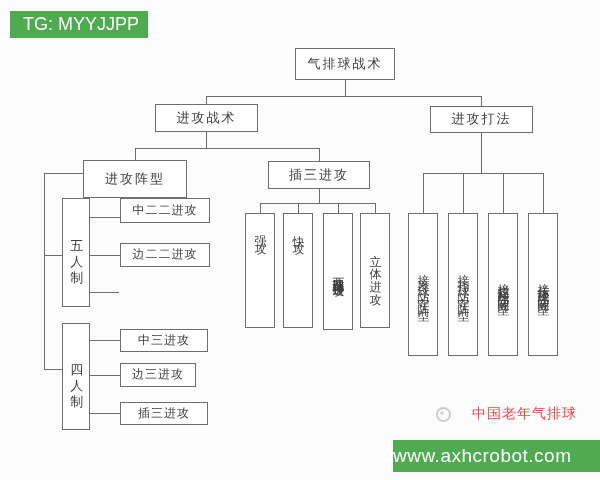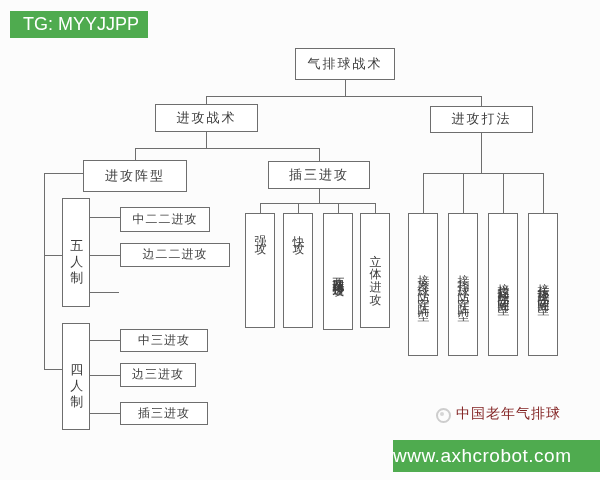--- a/index.html
+++ b/index.html
@@ -33,23 +33,23 @@
     position:absolute; background:var(--banner-color,#4fab4f); color:#ffffff;
     font-family:"Liberation Sans","DejaVu Sans",sans-serif;
     box-sizing:border-box; white-space:nowrap;
   }
   #tg-banner { left:10px; top:11px; width:138px; height:27px;
     line-height:27px; padding-left:13px; font-size:18px; }
   #url-banner { left:393px; top:440px; width:207px; height:32px;
     line-height:32px; text-align:left; font-size:19px; letter-spacing:0.5px; }
   
   #watermark {
-    position:absolute; left:436px; top:405px; color:#7f1d1d;
+    position:absolute; left:436px; top:405px; color:#ef4444;
     font-size:14px; letter-spacing:1px;
-    display:flex; align-items:flex-end; gap:5px;
+    display:flex; align-items:center; gap:21px;
     font-family:"Liberation Serif","DejaVu Serif",serif;
   }
   #logo-icon {
     width:11px; height:11px; border:2px solid #cdcdcd; border-radius:50%;
     display:inline-block; position:relative; flex:0 0 auto;
   }
   #logo-icon::after {
     content:""; position:absolute; left:2px; top:2px; width:4px; height:4px;
     border-radius:50%; background:#d6d6d6;
   }
@@ -93,26 +93,26 @@
   <div class="hline" style="left:90px;top:292px;width:29px;"></div>
   <div class="hline" style="left:90px;top:340px;width:30px;"></div>
   <div class="hline" style="left:90px;top:375px;width:30px;"></div>
   <div class="hline" style="left:90px;top:413px;width:30px;"></div>
 
   <div class="box" style="left:295px;top:48px;width:100px;height:32px;">气排球战术</div>
 
   <div class="box" style="left:155px;top:104px;width:103px;height:28px;">进攻战术</div>
   <div class="box" style="left:430px;top:106px;width:103px;height:27px;">进攻打法</div>
 
-  <div class="box" style="left:83px;top:160px;width:104px;height:32px;">进攻阵型</div>
+  <div class="box" style="left:83px;top:160px;width:104px;height:38px;">进攻阵型</div>
   <div class="box" style="left:268px;top:161px;width:102px;height:28px;">插三进攻</div>
 
   <div class="box vbox ls15" style="left:62px;top:198px;width:28px;height:109px;">五人制</div>
-  <div class="box small" style="left:120px;top:207px;width:90px;height:25px;">中二二进攻</div>
-  <div class="box small" style="left:120px;top:243px;width:110px;height:24px;">边二二进攻</div>
+  <div class="box small" style="left:120px;top:198px;width:90px;height:25px;">中二二进攻</div>
+  <div class="box small" style="left:120px;top:243px;width:90px;height:24px;">边二二进攻</div>
 
   <div class="box vbox ls15" style="left:62px;top:323px;width:28px;height:107px;">四人制</div>
   <div class="box small" style="left:120px;top:329px;width:88px;height:23px;">中三进攻</div>
   <div class="box small" style="left:120px;top:363px;width:76px;height:24px;">边三进攻</div>
   <div class="box small" style="left:120px;top:402px;width:88px;height:23px;">插三进攻</div>
 
   <div class="box vbox v2" style="left:245px;top:213px;width:30px;height:115px;">强攻</div>
   <div class="box vbox v2" style="left:283px;top:213px;width:30px;height:115px;">快攻</div>
   <div class="box vbox v8" style="left:323px;top:213px;width:30px;height:117px;">两次球及转移进攻</div>
   <div class="box vbox v4" style="left:360px;top:213px;width:30px;height:115px;">立体进攻</div>

